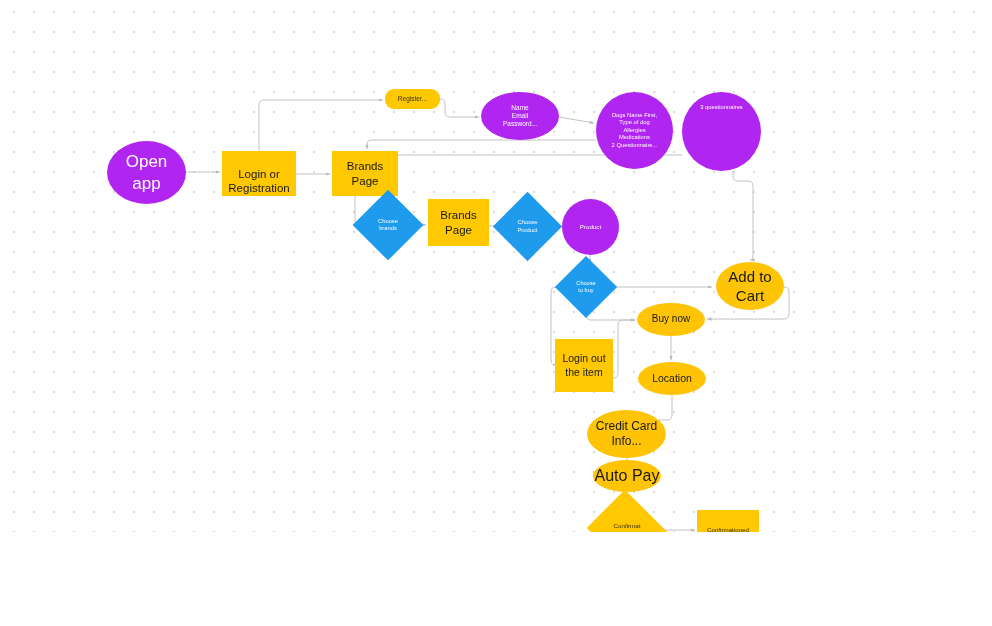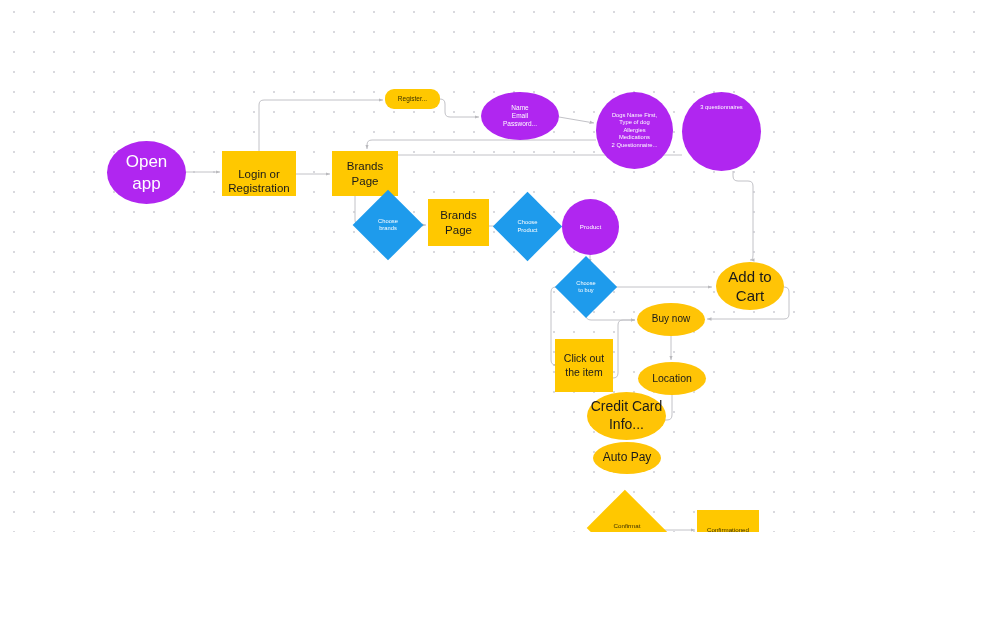--- a/index.html
+++ b/index.html
@@ -203,34 +203,34 @@
   <div class="node ellipse-y" style="left:716px; top:262px; width:68px; height:48px; font-size:15px;">
     <span>Add to
 Cart</span>
   </div>
 
   <div class="node ellipse-y" style="left:637px; top:303px; width:68px; height:33px; font-size:10px;">
     <span>Buy now</span>
   </div>
 
   <div class="node rect" style="left:555px; top:339px; width:58px; height:53px; font-size:10.5px;">
-    <span>Click out
+    <span>Login out
 the item</span>
   </div>
 
   <div class="node ellipse-y" style="left:638px; top:362px; width:68px; height:33px; font-size:10.5px;justify-content:center;">
     <span>Location</span>
   </div>
 
-  <div class="node ellipse-y" style="left:587px; top:392px; width:79px; height:48px; font-size:14px;">
+  <div class="node ellipse-y" style="left:587px; top:410px; width:79px; height:48px; font-size:12px;">
     <span>Credit Card
 Info...</span>
   </div>
 
-  <div class="node ellipse-y" style="left:593px; top:442px; width:68px; height:32px; font-size:12px;align-items:center;">
+  <div class="node ellipse-y" style="left:593px; top:460px; width:68px; height:32px; font-size:16px;align-items:center;">
     <span>Auto Pay</span>
   </div>
 
   <div class="node diamond" style="left:597px; top:503px; width:60px; height:54px; font-size:6.2px;">
     <span class="dshape" style="background:#FFC800;"></span>
     <span class="dtext" style="color:#3a3000;">Confirmat
 ion</span>
   </div>
 
   <div class="node rect" style="left:697px; top:510px; width:62px; height:40px; font-size:6.2px; color:#3a3000;">

